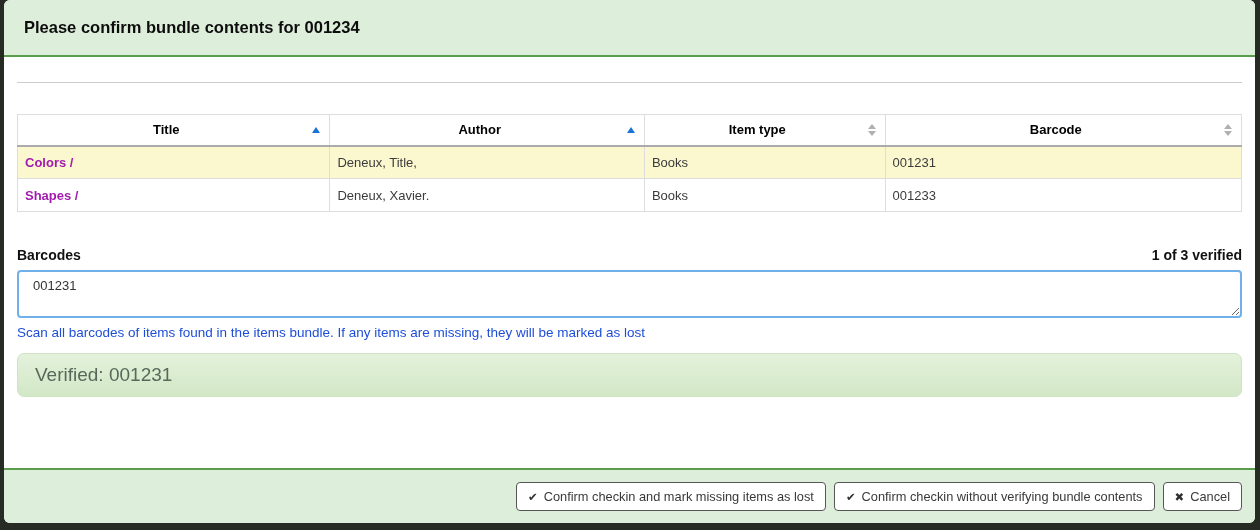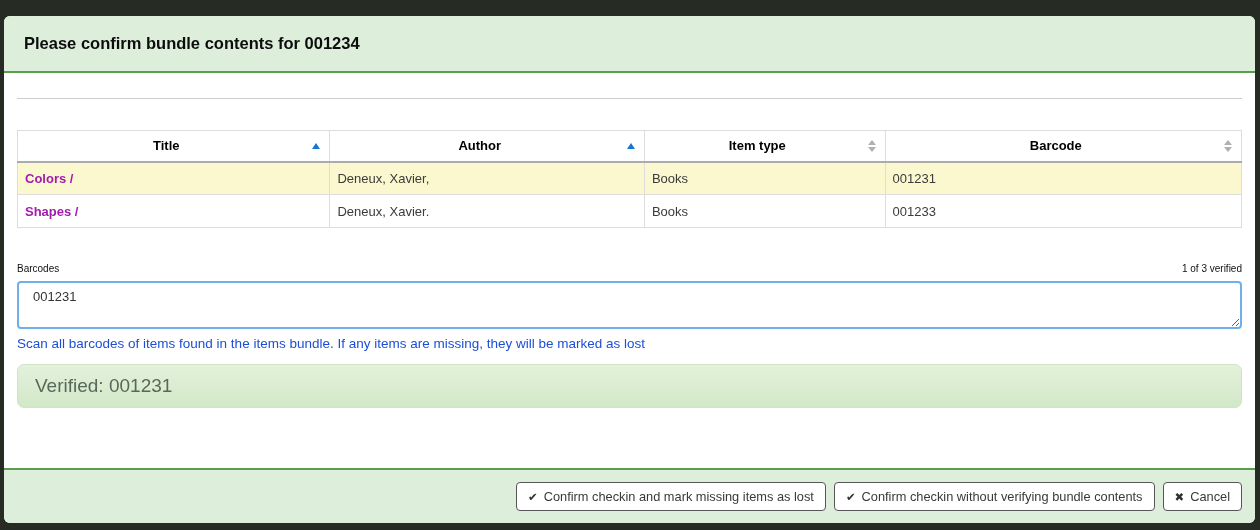--- a/index.html
+++ b/index.html
@@ -5,21 +5,21 @@
   * { box-sizing: border-box; }
   html, body { margin: 0; padding: 0; }
   body {
     width: 1260px; height: 530px;
     background: #262b24;
     font-family: "Liberation Sans", "DejaVu Sans", sans-serif;
     overflow: hidden;
   }
   .backdrop {
     width: 100%; height: 100%;
-    padding: 16px 5px 7px 4px;
+    padding: 0 5px 7px 4px;
   }
   .modal {
     width: 100%; height: 100%;
     background: #ffffff;
     border-radius: 6px;
     display: flex; flex-direction: column;
     overflow: hidden;
   }
   
   .modal-header {
@@ -88,21 +88,21 @@
     gap: 2px; line-height: 0;
   }
   .tri { width: 0; height: 0; border-left: 4.5px solid transparent; border-right: 4.5px solid transparent; }
   .tri-up-blue   { border-bottom: 6px solid #1a73d9; }
   .tri-up-gray   { border-bottom: 5px solid #b0b0b0; }
   .tri-down-gray { border-top:    5px solid #b0b0b0; }
   
   .barcodes-row {
     margin-top: 35px;
     display: flex; justify-content: space-between; align-items: flex-end;
-    font-size: 10px; font-weight: normal; color: #111111;
+    font-size: 14px; font-weight: bold; color: #111111;
   }
   textarea.barcodes-input {
     display: block;
     margin-top: 7px;
     width: 100%; height: 48px;
     border: 2px solid #6fb0e9;
     border-radius: 4px;
     padding: 6px 14px;
     font-size: 13px; color: #333333;
     font-family: "Liberation Sans", "DejaVu Sans", sans-serif;
@@ -193,21 +193,21 @@
               <span class="sort-icon">
                   <span class="tri tri-up-gray"></span>
                   <span class="tri tri-down-gray"></span>
                 </span>
             </th>
           </tr>
         </thead>
         <tbody>
           <tr class="row-verified">
             <td class="title-cell"><a>Colors /</a></td>
-            <td>Deneux, Xavier,</td>
+            <td>Deneux, Title,</td>
             <td>Books</td>
             <td>001231</td>
           </tr>
           <tr>
             <td class="title-cell"><a>Shapes /</a></td>
             <td>Deneux, Xavier.</td>
             <td>Books</td>
             <td>001233</td>
           </tr>
         </tbody>

